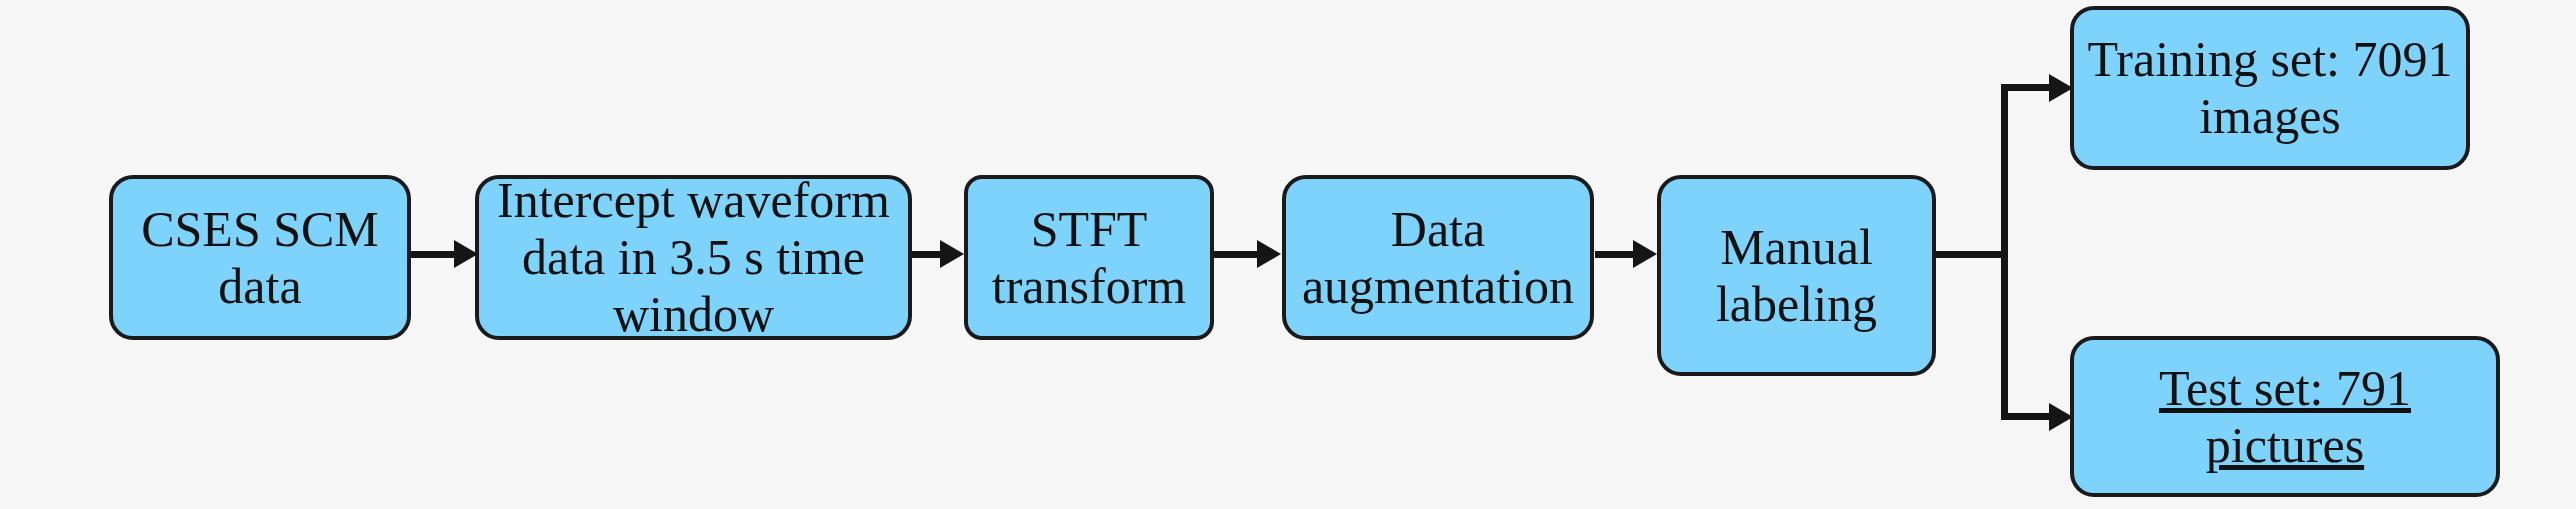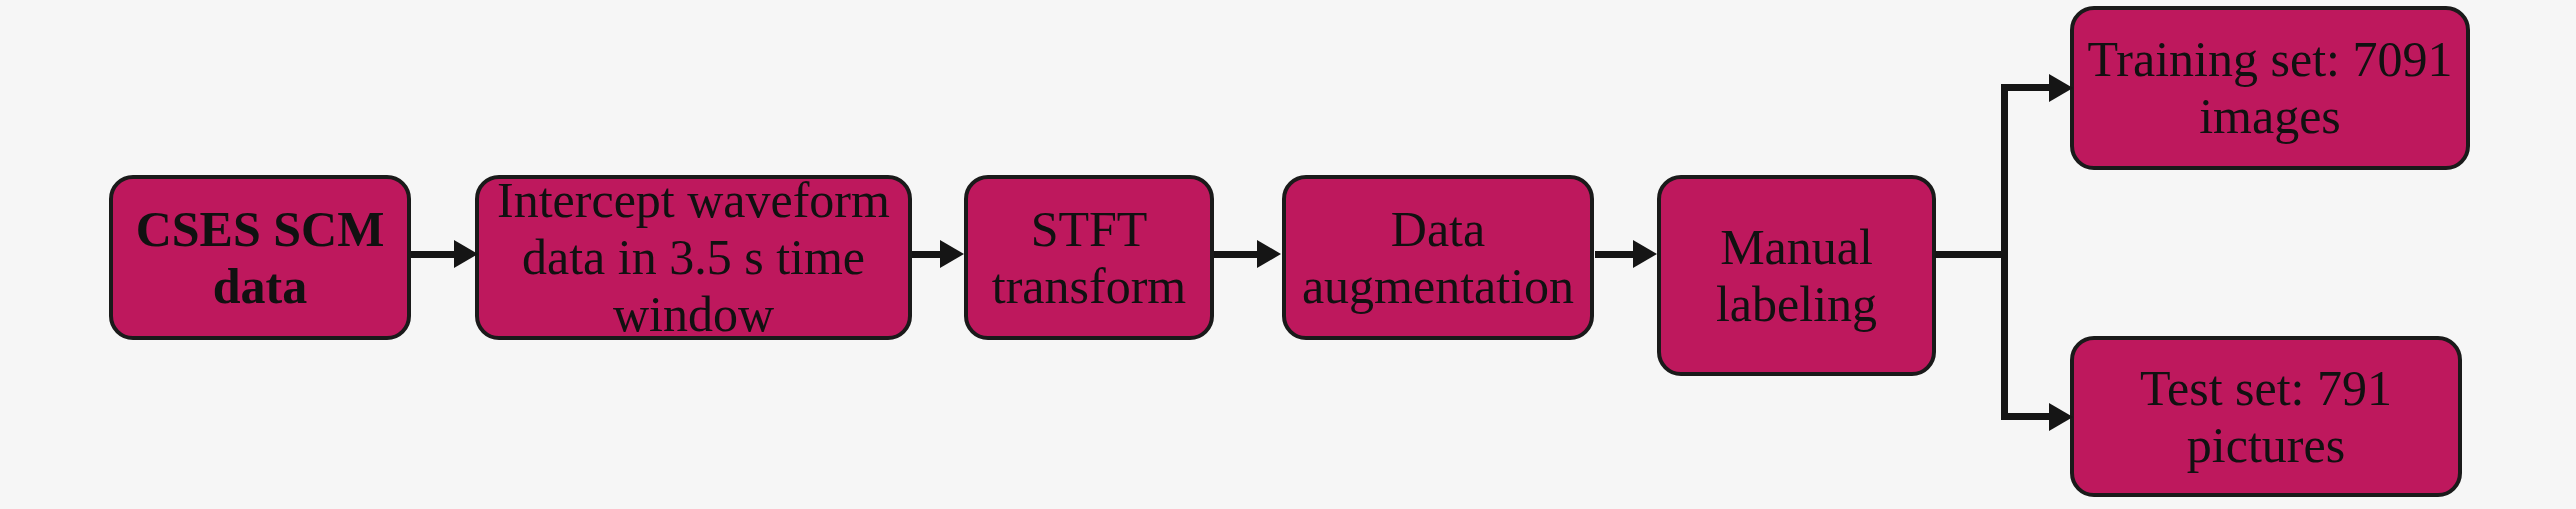--- a/index.html
+++ b/index.html
@@ -15,45 +15,45 @@
     position: relative;
     width: 2576px;
     height: 509px;
     background: #f6f6f6;
     overflow: hidden;
   }
   
   .node {
     position: absolute;
     box-sizing: border-box;
-    background: #be185d;
+    background: #7dd3fc;
     border: 4.7px solid #1a1a1a;
     border-radius: 24px;
     display: flex;
     align-items: center;
     justify-content: center;
     text-align: center;
     color: #111111;
     font-family: "Liberation Serif", "DejaVu Serif", serif;
     line-height: 1.14;
     padding: 0 9.3px;
   }
   .node .label {
     display: block;
     width: 100%;
     white-space: pre-line;
   }
   
-  #node-source      { left: 109px;  top: 175px; width: 302px; height: 165px; font-size: 50px; font-weight: bold; }
+  #node-source      { left: 109px;  top: 175px; width: 302px; height: 165px; font-size: 50px; }
   #node-intercept   { left: 475px;  top: 175px; width: 437px; height: 165px; font-size: 50px; }
-  #node-stft        { left: 964px; top: 175px; width: 250px; height: 165px; font-size: 50px; }
+  #node-stft        { left: 964px; top: 175px; width: 250px; height: 165px; font-size: 50px; border-radius: 18px; }
   #node-augment     { left: 1282px; top: 175px; width: 312px; height: 165px; font-size: 50px; }
   #node-labeling    { left: 1657px; top: 175px; width: 279px; height: 201px; font-size: 50px; }
   #node-trainingset { left: 2070px; top: 5.6px;   width: 400px; height: 164px; font-size: 50px; }
-  #node-testset     { left: 2070px; top: 336px; width: 392px; height: 161px; font-size: 50px; }
+  #node-testset     { left: 2070px; top: 336px; width: 430px; height: 161px; font-size: 50px; text-decoration: underline; }
 
   
   .edge-h {
     position: absolute;
     height: 6.5px;
     background: #151515;
   }
   .edge-v {
     position: absolute;
     width: 6.5px;

